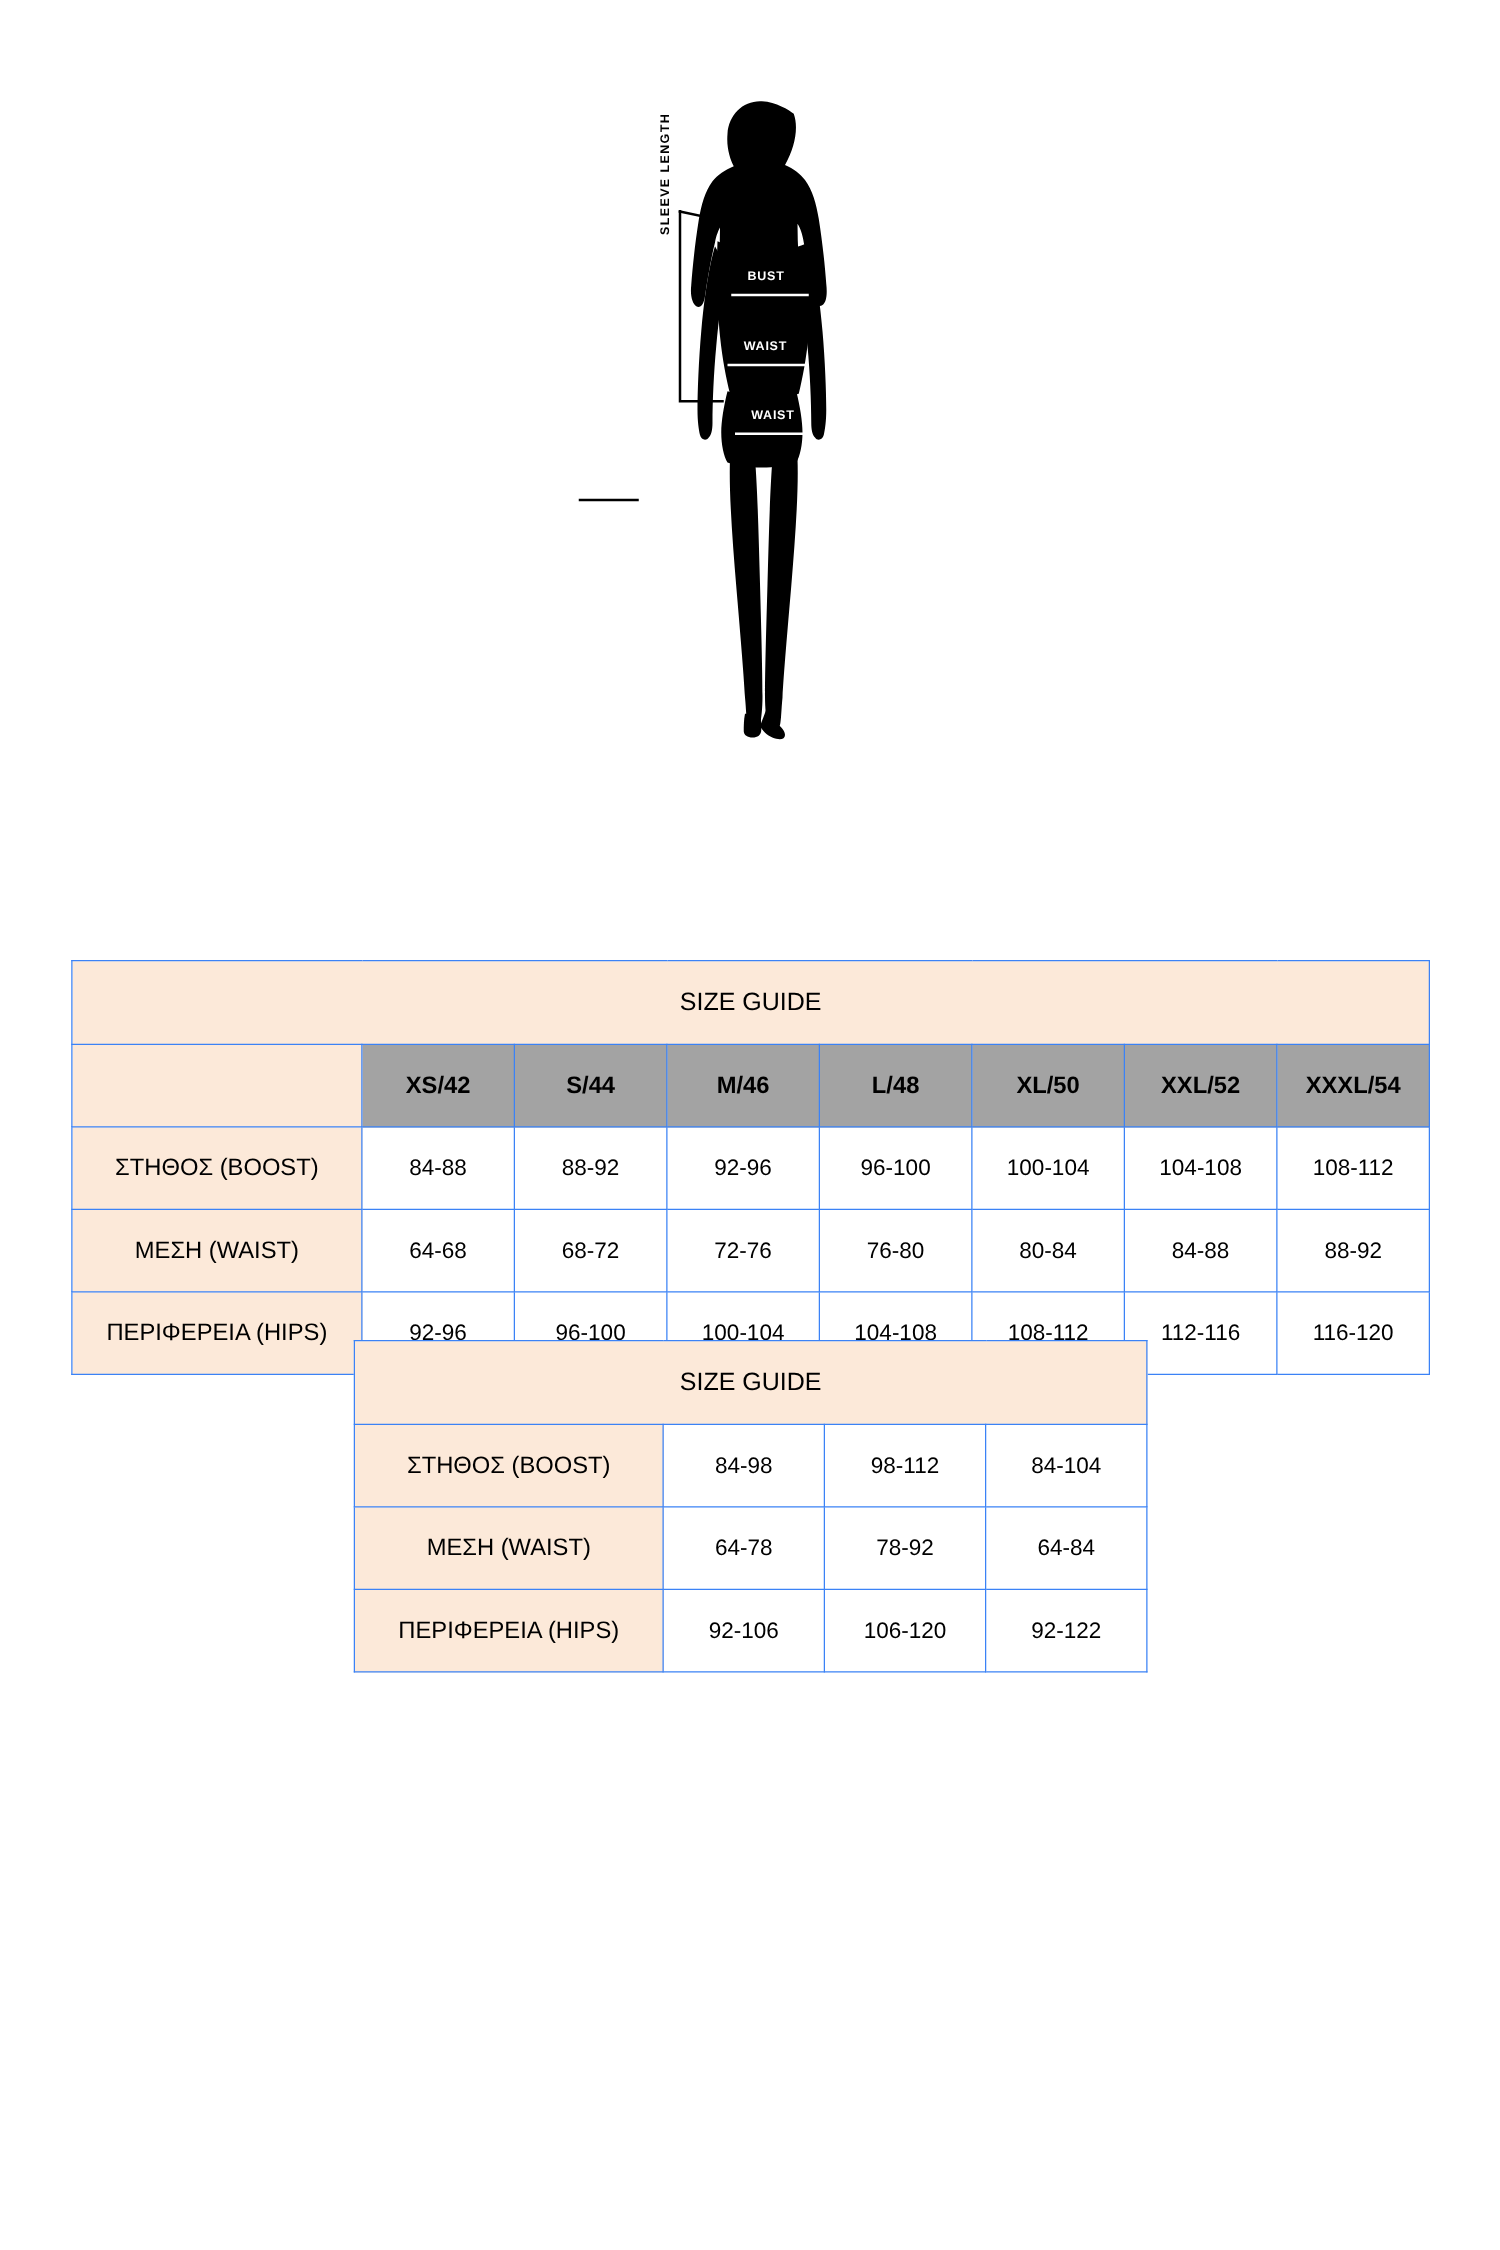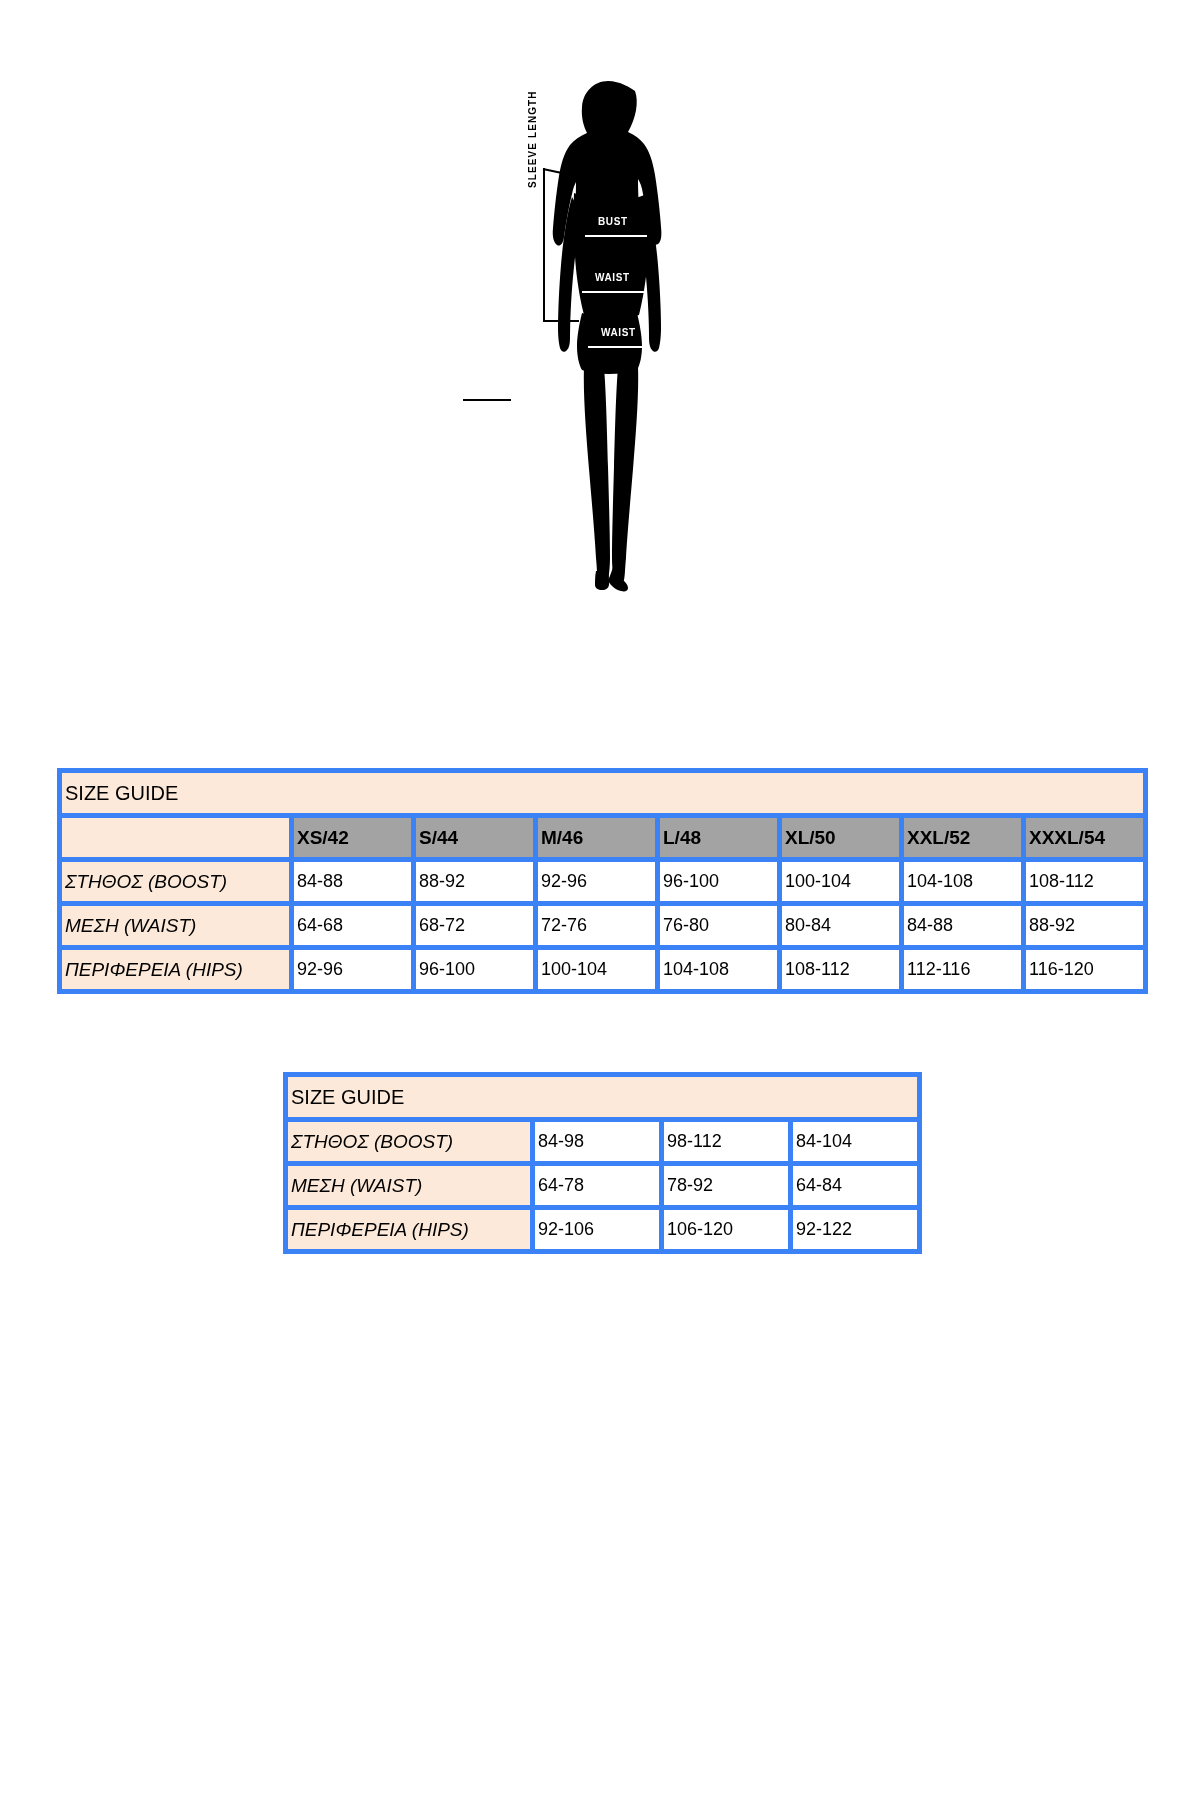--- a/index.html
+++ b/index.html
@@ -93,46 +93,46 @@
   }
 
   
   .size-table {
     position: absolute;
     border-collapse: collapse;
     table-layout: fixed;
     background: #ffffff;
   }
   .size-table td, .size-table th {
-    border: 5px solid #3b82f6;
+    border: 1px solid #3b82f6;
+    text-align: center;
     vertical-align: middle;
     font-family: "Liberation Sans", sans-serif;
     font-weight: normal;
     color: #000000;
-    padding: 3px;
+    padding: 16px;
   }
   .size-table .title-cell {
     background: #fce9d9;
     font-size: 20px;
     height: 34px;
   }
   .size-table .corner-cell {
     background: #fce9d9;
   }
   .size-table .col-head {
     background: #a3a3a3;
     font-weight: bold;
     font-size: 19px;
     height: 33px;
   }
   .size-table .row-head {
     background: #fce9d9;
     font-size: 19px;
     height: 33px;
-    font-style: italic;
   }
   .size-table .val-cell {
     font-size: 18px;
     height: 33px;
   }
 
   
   #table-one {
     left: 57px;
     top: 768px;

